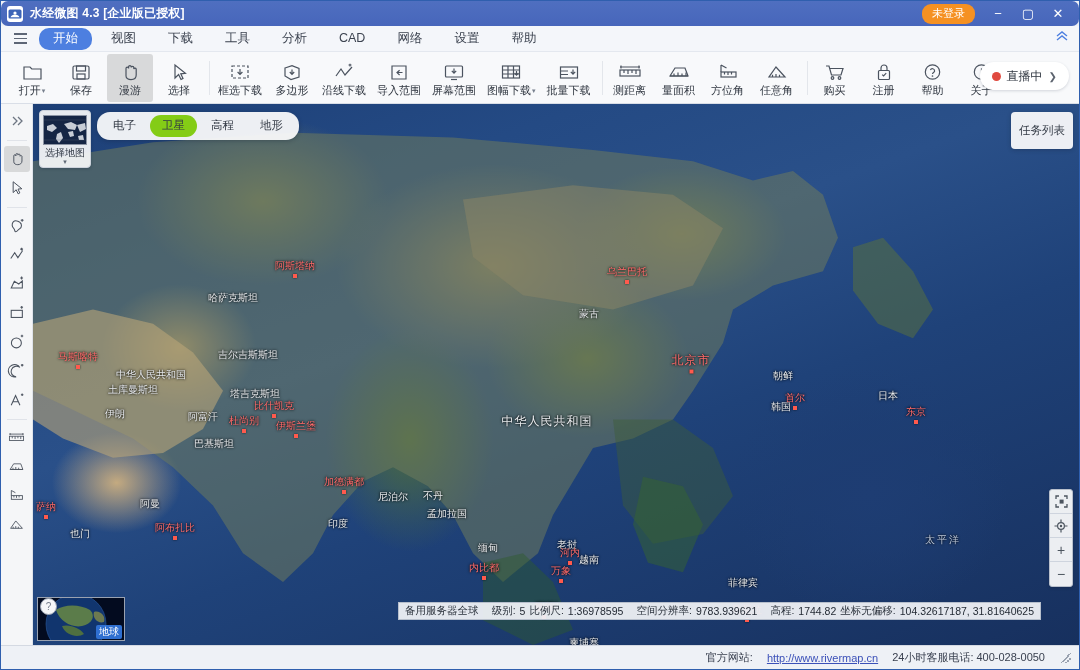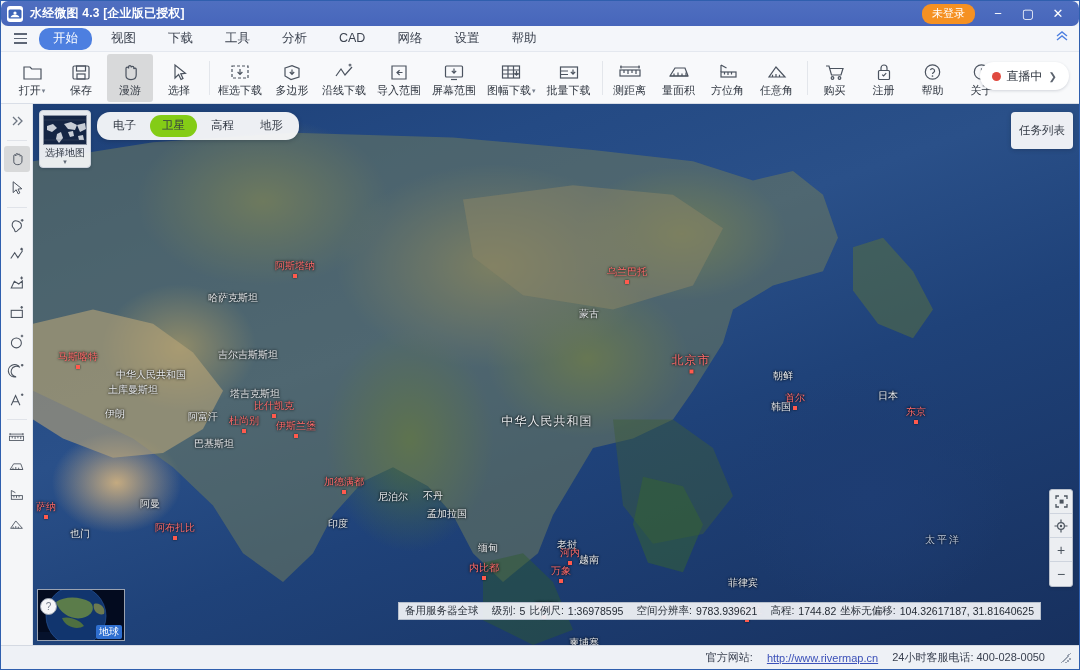--- a/index.html
+++ b/index.html
@@ -265,21 +265,21 @@
     height: 24px;
     display: flex; align-items: center; justify-content: center;
     border-bottom: 1px solid #ced4de;
     color: #4c5musical; color: #4c555f;
     font-size: 14px;
   }
   .zoom-ctl .zb:last-child { border-bottom: none; }
 
   .globe-thumb {
     position: absolute; left: 4px; bottom: 4px;
-    width: 88px; height: 52px;
+    width: 88px; height: 44px;
     border: 1px solid #9aa2b0;
     background: #06122c;
     position: absolute;
     overflow: hidden;
   }
   .globe-thumb svg { position: absolute; inset: 0; }
   .globe-thumb .gl {
     position: absolute; right: 2px; bottom: 1px;
     background: #2f6fd0; color: #fff;
     font-size: 10px; padding: 0 3px;

